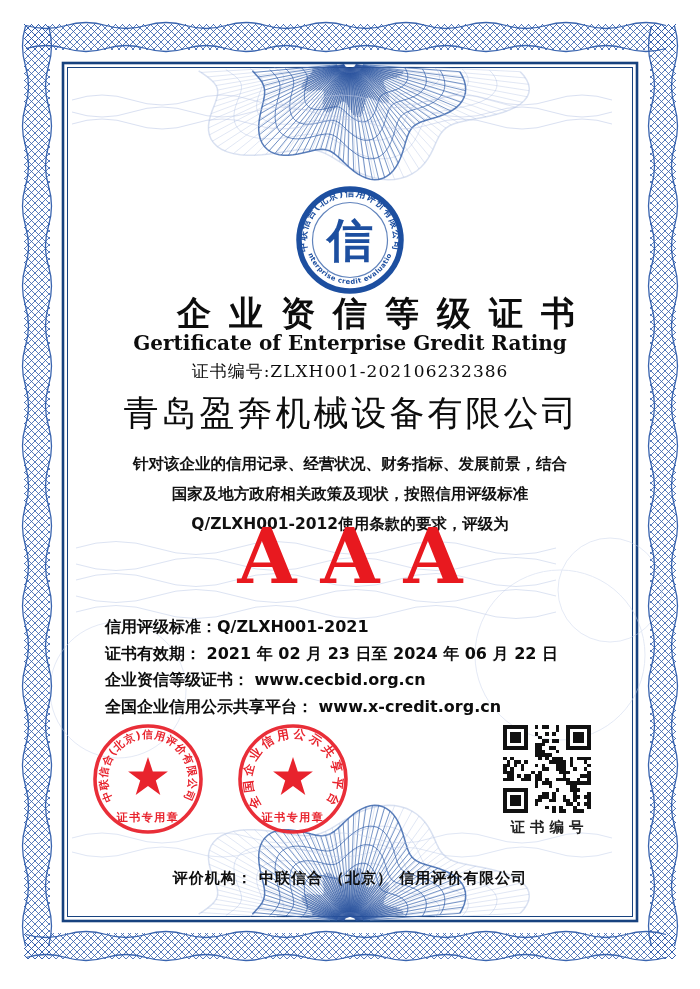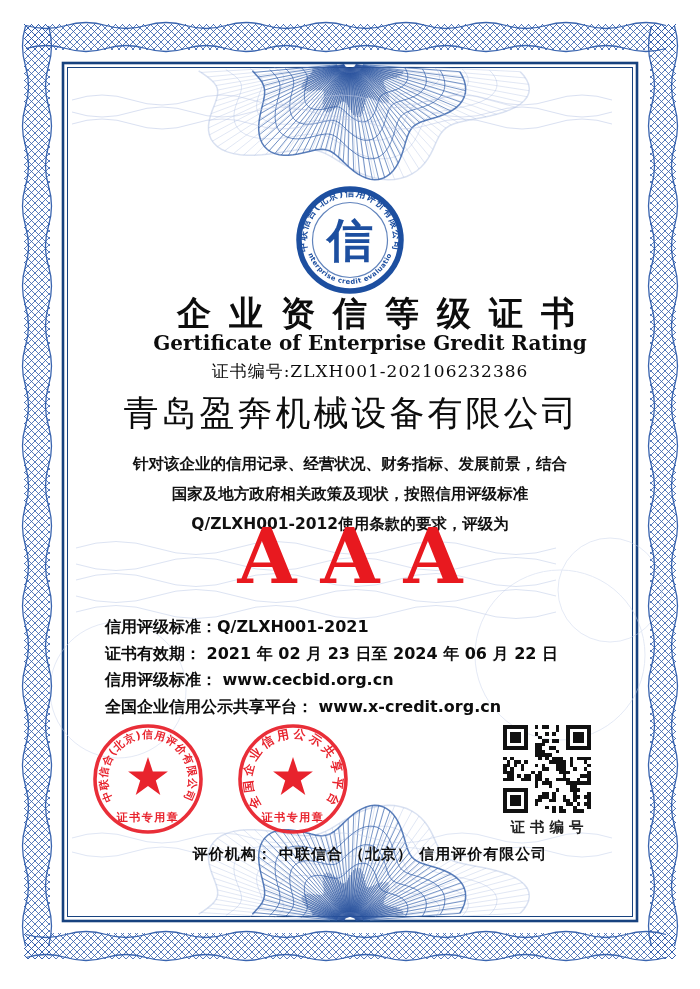--- a/index.html
+++ b/index.html
@@ -1,41 +1,41 @@
 <!DOCTYPE html>
 <html><head>
 <meta charset="utf-8">
 <style>
   html,body{margin:0;padding:0;background:#e8e8e8;}
   .page{position:relative;width:700px;height:989px;background:#ffffff;overflow:hidden;
         font-family:"DejaVu Sans","Liberation Sans",sans-serif;margin:0 auto;}
   .deco-layer{position:absolute;left:0;top:0;width:700px;height:989px;z-index:0;}
   .content{position:absolute;left:0;top:0;width:700px;height:989px;z-index:1;}
   .abs{position:absolute;}
-  .center{left:63px;width:574px;text-align:center;padding-left:20px;}
+  .center{left:63px;width:574px;text-align:center;}
   .logo-box{left:294px;top:184px;width:112px;height:112px;}
   .title{top:291px;font-family:"DejaVu Serif","Liberation Serif",serif;font-weight:bold;
          font-size:34px;color:#0d0d0d;letter-spacing:18px;padding-left:18px;box-sizing:border-box;margin-left:26px;}
   .subtitle{top:331px;font-family:"DejaVu Serif","Liberation Serif",serif;font-weight:bold;
             font-size:20px;color:#0d0d0d;}
   .certno{top:360px;font-family:"DejaVu Serif","Liberation Serif",serif;font-weight:normal;
           font-size:17px;color:#0d0d0d;letter-spacing:1px;}
   .company{top:390px;font-weight:normal;font-size:35px;color:#0d0d0d;letter-spacing:3px;padding-left:3px;box-sizing:border-box;}
   .desc{top:449px;left:85px;width:530px;text-align:center;font-weight:bold;font-size:15.5px;
         line-height:30px;color:#111;}
   .rating{top:512px;font-family:"DejaVu Serif","Liberation Serif",serif;font-weight:bold;
           font-size:76px;letter-spacing:24px;padding-left:24px;box-sizing:border-box;}
   .info{left:105px;top:614px;width:500px;font-weight:bold;font-size:16px;color:#0d0d0d;}
   .info div{line-height:26.5px;white-space:nowrap;}
   .stamp1{left:89px;top:720px;width:118px;height:118px;}
   .stamp2{left:234px;top:720px;width:118px;height:118px;}
   .qr-box{left:503px;top:725px;width:88px;height:88px;}
   .qr-label{left:492px;top:818px;width:110px;text-align:center;font-weight:bold;font-size:14.5px;
             color:#222;letter-spacing:5px;padding-left:5px;box-sizing:border-box;}
-  .issuer{top:845px;font-weight:bold;font-size:15px;color:#0d0d0d;letter-spacing:1px;}
+  .issuer{top:869px;font-weight:bold;font-size:15px;color:#0d0d0d;letter-spacing:1px;}
   svg text{font-family:"DejaVu Sans","Liberation Sans",sans-serif;}
 </style>
 </head>
 <body>
 
 <div class="page">
 
   <svg id="deco" class="deco-layer" width="700" height="989" viewBox="0 0 700 989">
     <defs>
       <pattern id="lat" width="7" height="7" patternUnits="userSpaceOnUse">
@@ -131,21 +131,21 @@
       <div>针对该企业的信用记录、经营状况、财务指标、发展前景，结合</div>
       <div>国家及地方政府相关政策及现状，按照信用评级标准</div>
       <div>Q/ZLXH001-2012使用条款的要求，评级为</div>
     </div>
 
     <div class="abs center rating" style="color:#e8191f">AAA</div>
 
     <div class="abs info">
       <div>信用评级标准：Q/ZLXH001-2021</div>
       <div>证书有效期： 2021 年 02 月 23 日至 2024 年 06 月 22 日</div>
-      <div>信用评级标准： www.cecbid.org.cn</div>
+      <div>企业资信等级证书： www.cecbid.org.cn</div>
       <div>全国企业信用公示共享平台： www.x-credit.org.cn</div>
     </div>
 
     <div class="abs stamp1">
       <svg width="118" height="118" viewBox="-59 -59 118 118">
         <defs>
             <path id="sArc1" d="M -29,29 A 41,41 0 1,1 29,29" fill="none"></path>
           </defs>
         <circle r="53" fill="none" stroke="#e8232d" stroke-width="3.6" opacity="0.95"></circle>
         <text font-size="10.5" font-weight="bold" fill="#e8232d" letter-spacing="1">

